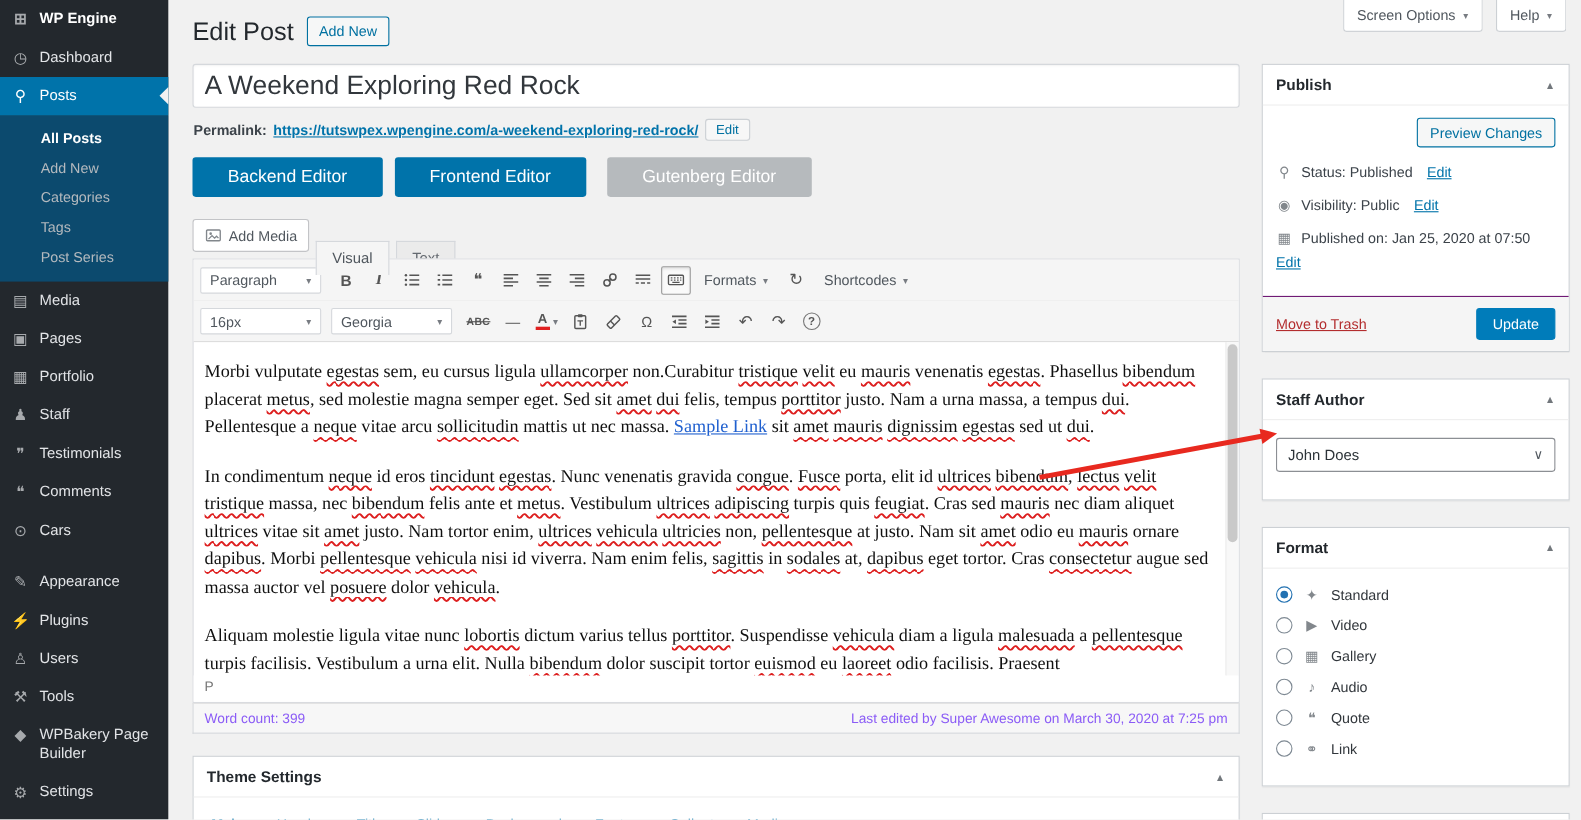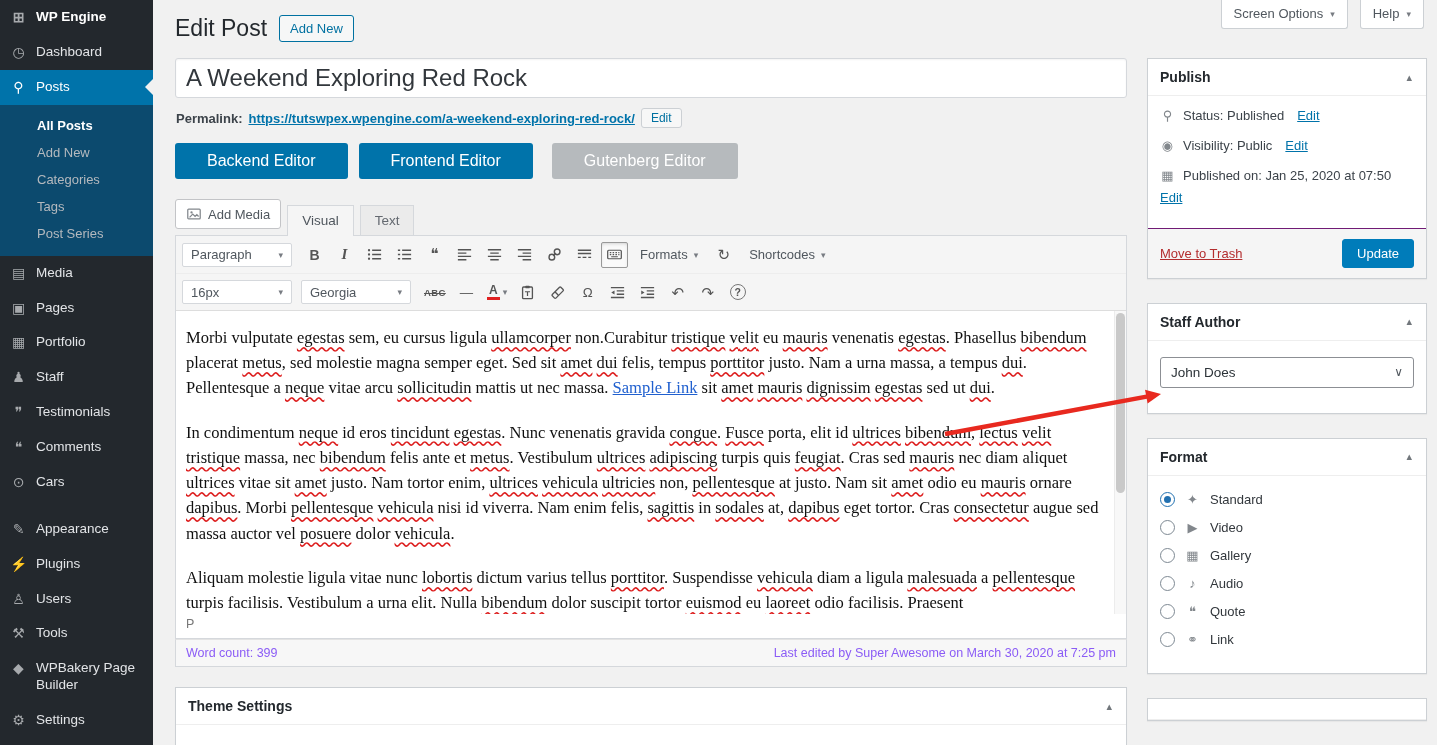--- a/index.html
+++ b/index.html
@@ -42,21 +42,21 @@
   .btn-small{background:#f7f7f7;border:1px solid #ccd0d4;color:#0071a1;border-radius:3px;padding:2px 9px;font-size:12px;cursor:pointer;font-family:inherit;}
 
   .switch-row{display:flex;gap:11px;margin-bottom:20px;}
   .switch-btn{border:none;border-radius:3px;padding:9px 32px;font-size:16px;color:#fff;cursor:pointer;font-family:inherit;}
   .switch-btn.primary{background:#0073aa;}
   .switch-btn.gray{background:#b6babd;margin-left:8px;}
 
   .editor-tools{display:flex;align-items:flex-end;margin-top:4px;}
   .add-media{display:inline-flex;align-items:center;gap:6px;background:#fff;border:1px solid #c3c4c7;border-radius:3px;padding:6px 10px;color:#50575e;font-size:13px;cursor:pointer;font-family:inherit;margin-bottom:6px;}
   .editor-tabs{display:flex;}
-  .etab{padding:7px 14px 8px;font-size:13.5px;color:#646970;background:#ebebeb;border:1px solid #d5d8dc;border-bottom:none;margin-left:6px;position:relative;top:1px;cursor:pointer;font-family:inherit;}
+  .etab{padding:7px 14px 8px;font-size:13.5px;color:#646970;background:#ebebeb;border:1px solid #d5d8dc;border-bottom:none;margin-left:6px;position:relative;top:15px;cursor:pointer;font-family:inherit;}
   .etab.active{background:#f5f5f5;color:#50575e;z-index:2;}
 
   .editor-frame{border:1px solid #d5d8dc;background:#fff;position:relative;z-index:1;}
   .toolbar{display:flex;align-items:center;gap:3px;padding:5px 6px;background:#f5f5f5;}
   .toolbar.row1{border-bottom:1px solid #ededed;}
   .toolbar.row2{border-bottom:1px solid #ddd;}
   .listbox{height:24px;background:#fff;border:1px solid #d5d8dc;border-radius:2px;display:inline-flex;align-items:center;justify-content:space-between;padding:0 8px;font-size:13px;color:#50575e;min-width:110px;margin-right:6px;cursor:pointer;}
   .labelbtn{display:inline-flex;align-items:center;gap:6px;padding:0 9px;height:27px;font-size:13px;color:#50575e;cursor:pointer;}
   .mce-btn{min-width:27px;height:26px;padding:0 3px;border:1px solid transparent;background:transparent;display:inline-flex;align-items:center;justify-content:center;color:#555;border-radius:2px;cursor:pointer;font-family:inherit;}
   .mce-btn.pressed{background:#fafafa;border-color:#999;box-shadow:inset 0 2px 5px -3px rgba(0,0,0,.35);}
@@ -430,20 +430,23 @@
     </div>
 
     <div class="col-right">
 
       <div class="postbox">
         <div class="postbox-header">
           <span class="pb-title">Publish</span>
           <span class="toggle">▴</span>
         </div>
         <div class="inside">
+          <div class="preview-row">
+            <button class="btn-secondary">Preview Changes</button>
+          </div>
           <div id="publish-rows">
               <div class="pub-row">
                 <span class="pub-ic">⚲</span>
                 <span>Status: Published</span>
                 <a class="edit-link">Edit</a>
               </div>
               <div class="pub-row">
                 <span class="pub-ic">◉</span>
                 <span>Visibility: Public</span>
                 <a class="edit-link">Edit</a>

